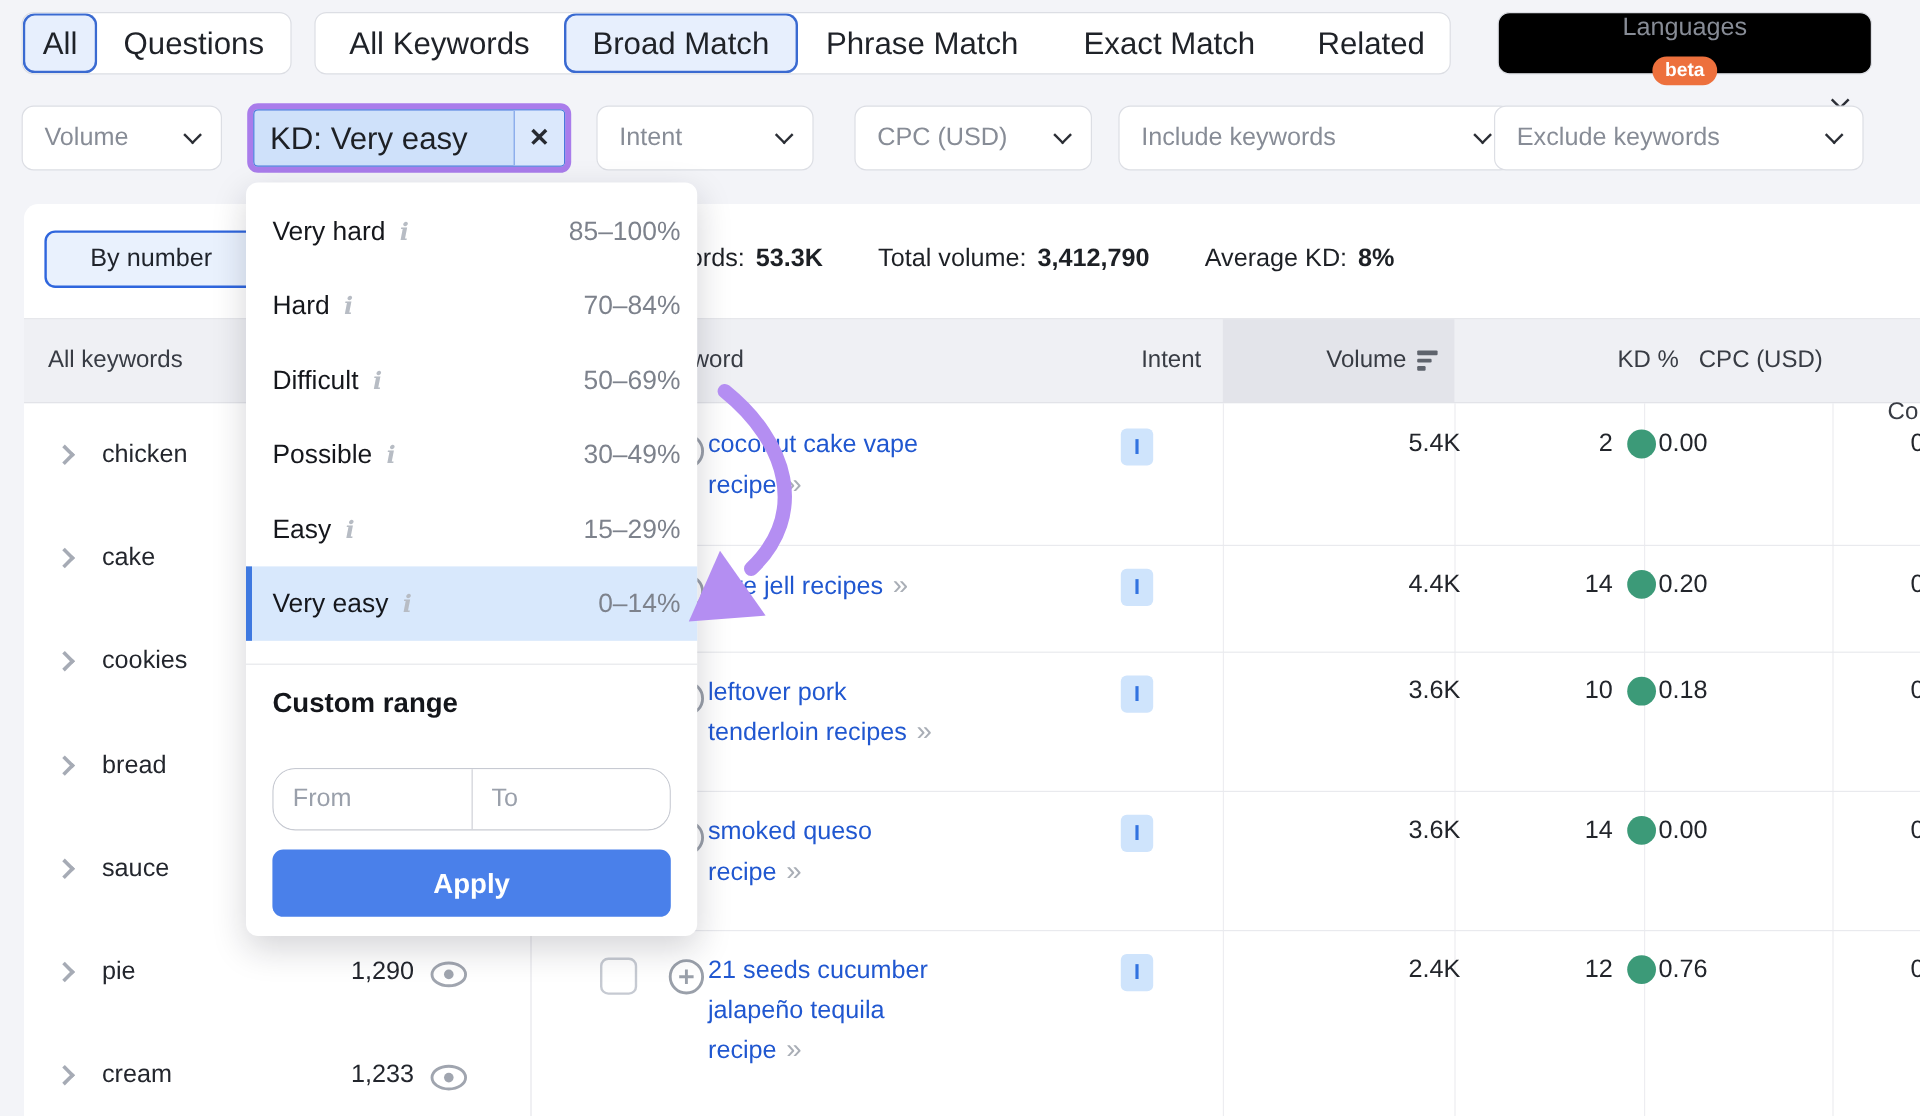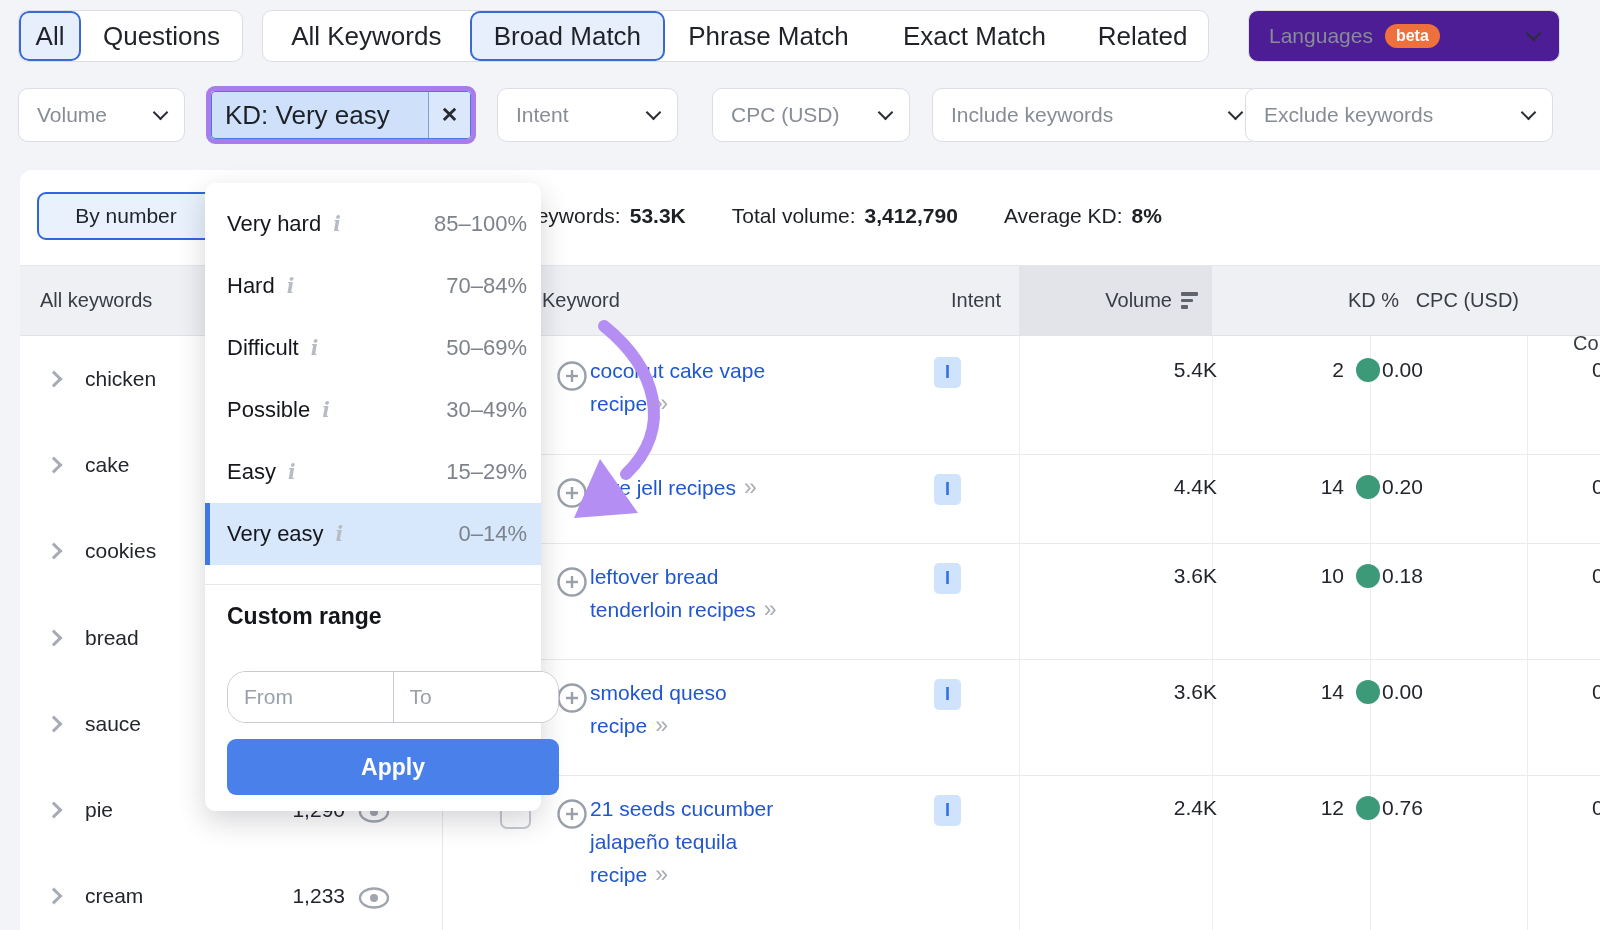--- a/index.html
+++ b/index.html
@@ -13,22 +13,22 @@
     background:#fff; border:1px solid #dcdee4; border-radius:10px; overflow:hidden; }
   .seg { display:flex; align-items:center; justify-content:center;
     font-size:26px; color:#1f2228; cursor:default; height:100%; }
   .seg.selected { background:#e7effd; box-shadow:inset 0 0 0 2px #3a6ad1; border-radius:10px; }
   .g1 { left:18px; width:225px; }
   .g1 .s0 { width:62px; } .g1 .s1 { flex:1; }
   .g2 { left:262px; width:947px; }
   .g2 .s0 { width:207px; } .g2 .s1 { width:196px; } .g2 .s2 { width:207px; }
   .g2 .s3 { width:206px; } .g2 .s4 { width:131px; }
   .lang-btn { position:absolute; top:10px; left:1248px; width:312px; height:52px;
-    background:#4c1d95; border:1px solid #dcdee4; border-radius:10px;
-    display:flex; align-items:center; padding:0 20px; gap:12px; }
+    background:#000000; border:1px solid #dcdee4; border-radius:10px;
+    display:flex; align-items:center; padding:0 20px; gap:12px;flex-direction:column; }
   .lang-label { font-size:21px; color:#878c96; }
   .beta-pill { background:#ed703d; color:#fff; font-size:16px; font-weight:bold;
     border-radius:12px; padding:4px 11px; line-height:1; }
   .chev { width:11px; height:11px; border-right:2.5px solid #2b2e35; border-bottom:2.5px solid #2b2e35;
     transform:rotate(45deg); margin-top:-5px; flex:none; }
   .lang-btn .chev { margin-left:auto; }
   
   .filter-btn { position:absolute; top:88px; height:54px; background:#fff;
     border:1px solid #dcdee4; border-radius:10px; display:flex; align-items:center;
     justify-content:space-between; padding:0 18px; font-size:21px; color:#878c96; }
@@ -94,23 +94,23 @@
   .dbl { color:#a9aeb6; font-size:23px; margin-left:8px; letter-spacing:-2px; }
   .intent-badge { position:absolute; left:492px; top:19px; width:27px; height:31px;
     background:#cfe4fc; color:#3273e0; border-radius:5px; font-weight:bold; font-size:18px;
     display:flex; align-items:center; justify-content:center; }
   .c-vol { left:555px; width:220px; text-align:right; }
   .c-kd { left:760px; width:178px; display:flex; justify-content:flex-end; align-items:center; gap:12px; }
   .kd-dot { width:24px; height:24px; border-radius:50%; background:#3c9a78; }
   .c-cpc { left:940px; width:158px; }
   .c-comp { left:1150px; width:80px; }
   
-  .panel { position:absolute; left:205px; top:152px; width:336px; height:628px;
+  .panel { position:absolute; left:205px; top:152px; width:376px; height:628px;
     background:#fff; border-radius:10px; box-shadow:0 10px 28px rgba(20,24,40,.18);
-    z-index:20;margin-top:31px; }
+    z-index:20; }
   .opt { position:absolute; left:0; width:100%; height:62px; display:flex; align-items:center;
     padding:0 14px 0 22px; }
   .opt-label { font-size:22px; color:#15171c; }
   .info-i { font-family:"DejaVu Serif", serif; font-style:italic; font-weight:bold;
     color:#b7bcc4; font-size:20px; margin-left:12px; }
   .opt-range { margin-left:auto; font-size:22px; color:#7d828c; }
   .opt.selected { background:#d8e8fc; }
   .opt.selected::before { content:""; position:absolute; left:0; top:0; bottom:0; width:5px; background:#3e78e0; }
   .panel-div { position:absolute; left:0; top:401px; width:100%; height:1px; background:#e7e8ec; }
   .custom-hd { position:absolute; left:22px; top:420px; font-size:23px; font-weight:bold; color:#14161b; }
@@ -299,21 +299,21 @@
   </div>
   <div class="trow" style="top:374px;height:116px">
     <span class="cb"></span>
     <span class="plus">
       <svg width="32" height="32">
           <circle cx="16" cy="16" r="13.5" fill="none" stroke="#9aa0aa" stroke-width="2.4"></circle>
           <line x1="10" y1="16" x2="22" y2="16" stroke="#9aa0aa" stroke-width="2.4"></line>
           <line x1="16" y1="10" x2="16" y2="22" stroke="#9aa0aa" stroke-width="2.4"></line>
         </svg>
     </span>
-    <span class="kw"><span>leftover bread tenderloin recipes</span><span class="dbl">»</span></span>
+    <span class="kw"><span>leftover pork tenderloin recipes</span><span class="dbl">»</span></span>
     <span class="intent-badge">I</span>
     <span class="cell c-vol">3.6K</span>
     <span class="cell c-kd">
         <span>10</span>
         <span class="kd-dot"></span>
       </span>
     <span class="cell c-cpc">0.18</span>
     <span class="cell c-comp">0.0</span>
   </div>
   <div class="trow" style="top:490px;height:116px">

